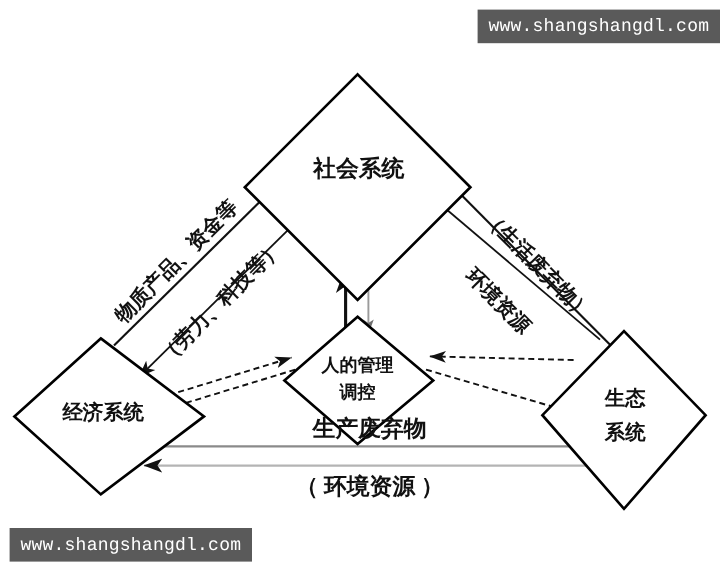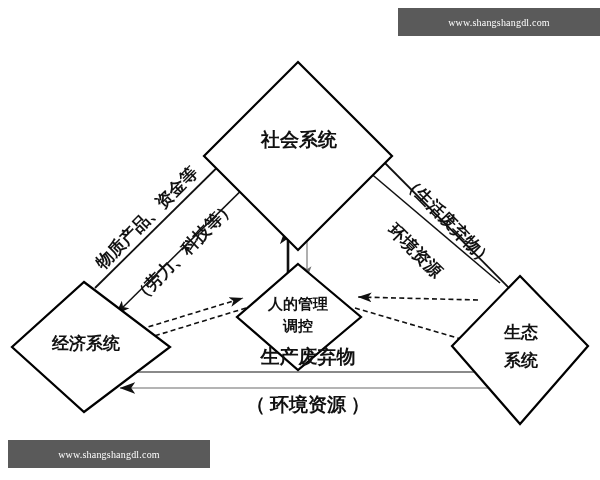--- a/index.html
+++ b/index.html
@@ -80,22 +80,22 @@
     font-family: "Liberation Serif", "DejaVu Serif", serif;
     font-weight: bold;
     fill: #111111;
     text-anchor: middle;
     dominant-baseline: middle;
   }
   .watermark {
     position: absolute;
     background: #5a5a5a;
     color: #ffffff;
-    font-family: Liberation Serif, serif;
-    font-size: 10px;
+    font-family: Liberation Mono, monospace;
+    font-size: 15px;
     letter-spacing: 0.2px;
     display: flex;
     align-items: center;
     justify-content: center;
     white-space: nowrap;
   }
   #watermark-top {
     right: 0px;
     top: 8px;
     width: 202px;

